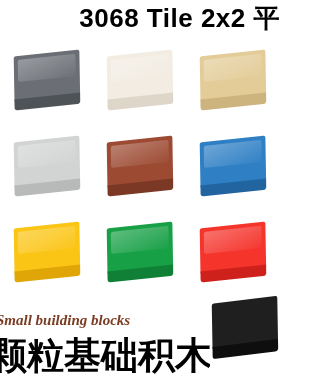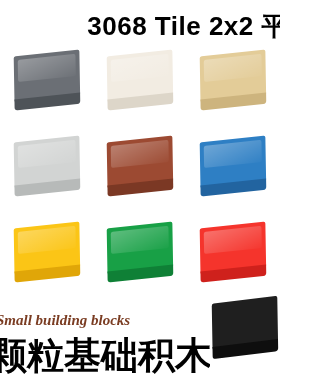--- a/index.html
+++ b/index.html
@@ -12,34 +12,33 @@
     height: 380px;
     overflow: hidden;
     position: relative;
     font-family: "Liberation Sans", sans-serif;
   }
 
   
   .title {
     position: absolute;
     top: 0px;
-    left: 8px;
+    left: 0px;
     width: 280px;
     height: 36px;
     display: flex;
     align-items: center;
     justify-content: flex-end;
     font-family: "Liberation Sans", sans-serif;
     font-size: 26px;
     font-weight: bold;
     color: #000000;
     letter-spacing: 0.5px;
     white-space: nowrap;
     overflow: hidden;
-    margin-top: 8px;
   }
 
   
   .tile-grid {
     position: absolute;
     top: 38px;
     left: 0px;
     width: 280px;
     height: 258px;
   }

